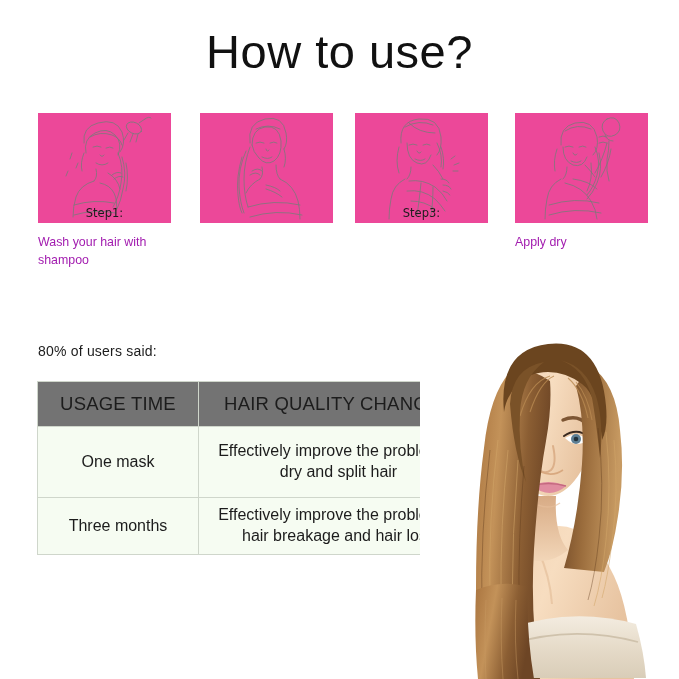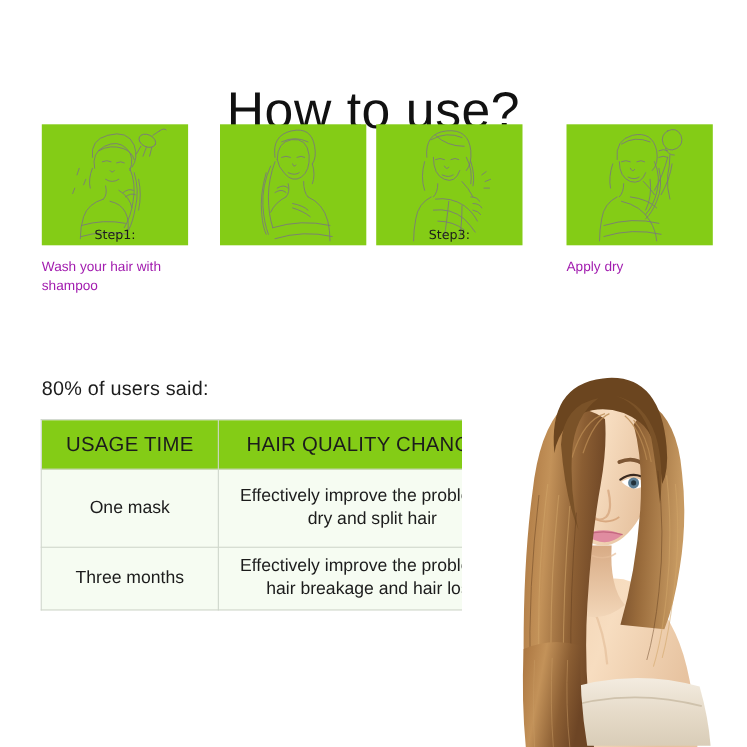--- a/index.html
+++ b/index.html
@@ -21,46 +21,45 @@
     position: absolute;
     left: 0;
     top: 26px;
     width: 679px;
     text-align: center;
     font-size: 47px;
     font-weight: 400;
     letter-spacing: 0.5px;
     color: #111111;
     line-height: 1.1;
-    margin-top: 48px;
   }
 
   
   .steps {
     position: absolute;
     left: 38px;
     top: 113px;
     width: 608px;
     height: 190px;
   }
   .step {
     position: absolute;
     top: 0;
     width: 133px;
   }
   .step-1 { left: 0px; }
   .step-2 { left: 162px; }
-  .step-3 { left: 304px; text-decoration: underline; }
+  .step-3 { left: 317px; text-decoration: underline; }
   .step-4 { left: 477px; }
 
   .step-box {
     position: relative;
     width: 133px;
     height: 110px;
-    background: #84cc16;
+    background: #ec4899;
     overflow: hidden;
   }
   .step-box svg {
     position: absolute;
     left: 0;
     top: 0;
     width: 133px;
     height: 110px;
   }
   .step-label {
@@ -79,42 +78,42 @@
     line-height: 1.45;
     color: #a21caf;
     width: 142px;
   }
 
   
   .users-said {
     position: absolute;
     left: 38px;
     top: 343px;
-    font-size: 18px;
+    font-size: 14px;
     color: #1c1c1c;
     letter-spacing: 0.2px;
   }
 
   
   .results-table {
     position: absolute;
     left: 37px;
     top: 381px;
     width: 407px;
     border-collapse: collapse;
     table-layout: fixed;
   }
   .results-table th,
   .results-table td {
     border: 1px solid #cfd6cb;
     padding: 0 8px;
     vertical-align: middle;
   }
   .results-table th {
-    background: #84cc16;
+    background: #737373;
     font-size: 18.5px;
     font-weight: 400;
     height: 44px;
     color: #1c1c1c;
     letter-spacing: 0.2px;
   }
   .results-table td {
     background: #f6fcf2;
     font-size: 16px;
     color: #1c1c1c;

